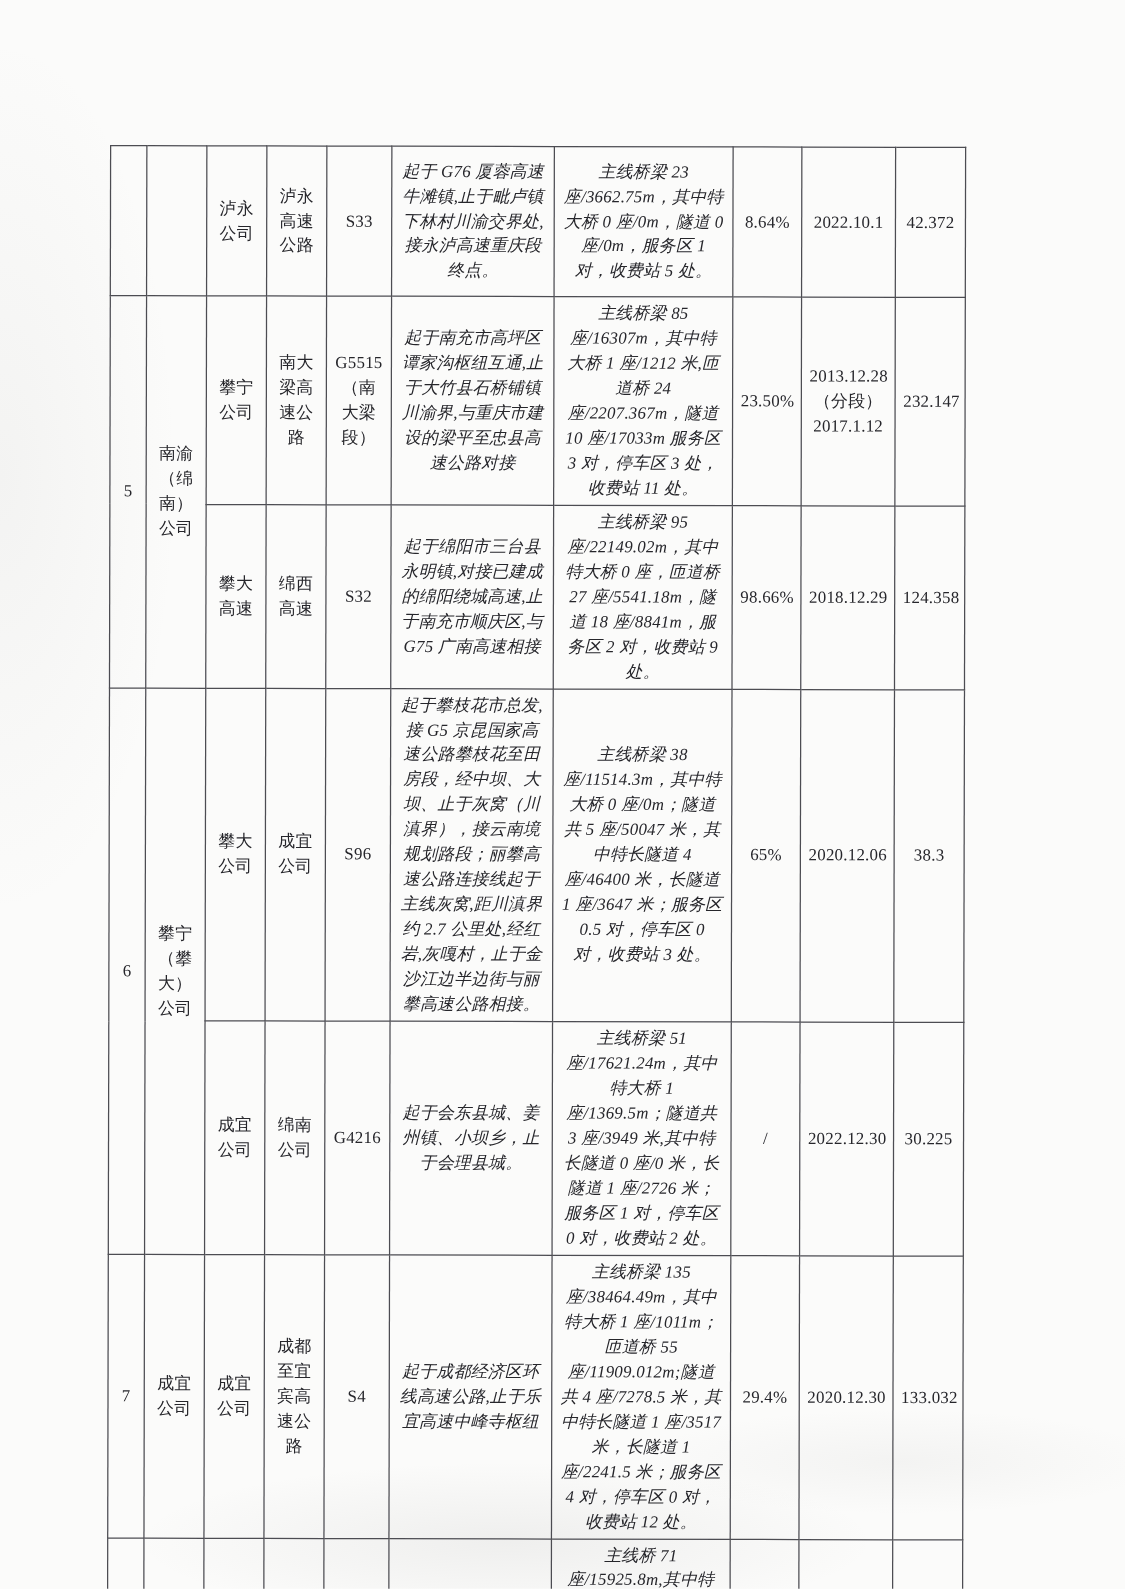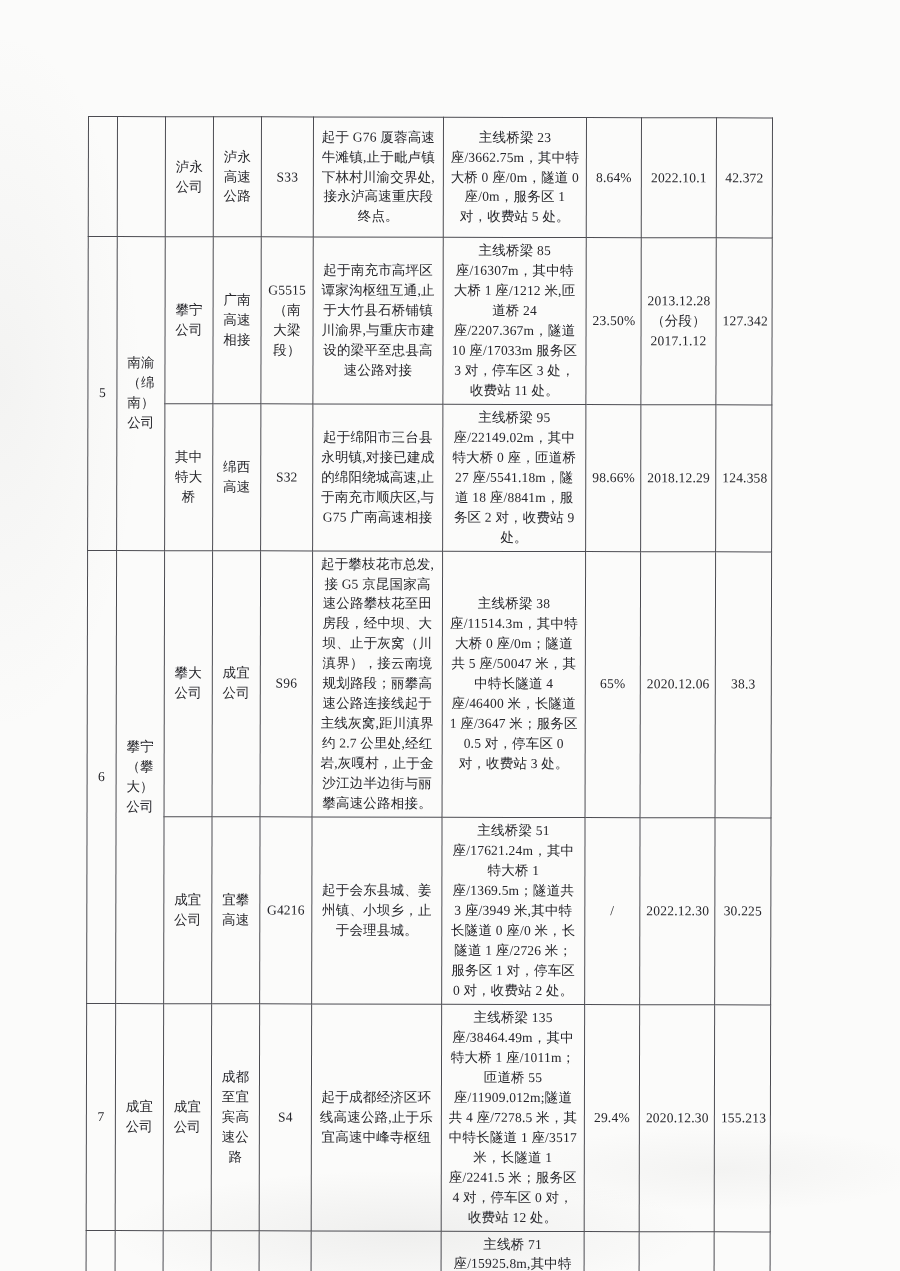--- a/index.html
+++ b/index.html
@@ -36,20 +36,21 @@
     text-align:center;
     padding:3px 6px;
     overflow:hidden;
     letter-spacing:0.2px;
   }
   td.desc,td.stats{
     text-align:justify;
     text-justify:inter-ideograph;
     padding:5px 8px;
     font-size:13.2px;
+    font-style:italic;
   }
   td.narrow{padding:3px 7px;}
   td.date{white-space:pre-line;border-radius:25px;}
   tr.r0{height:120px;}
   tr.r1{height:144px;}
   tr.r2{height:105px;}
   tr.r3{height:220px;}
   tr.r4{height:150px;}
   tr.r5{height:162px;}
   tr.r6{height:130px;}
@@ -83,32 +84,32 @@
       <td class="stats">主线桥梁 23 座/3662.75m，其中特大桥 0 座/0m，隧道 0 座/0m，服务区 1 对，收费站 5 处。</td>
       <td>8.64%</td>
       <td class="date">2022.10.1</td>
       <td>42.372</td>
     </tr>
 
     <tr class="r1">
       <td class="narrow" rowspan="2">5</td>
       <td class="narrow" rowspan="2">南渝（绵南）公司</td>
       <td class="narrow">攀宁公司</td>
-      <td class="narrow">广南高速相接</td>
+      <td class="narrow">南大梁高速公路</td>
       <td class="narrow">G5515（南大梁段）</td>
       <td class="desc">起于南充市高坪区谭家沟枢纽互通,止于大竹县石桥铺镇川渝界,与重庆市建设的梁平至忠县高速公路对接</td>
       <td class="stats">主线桥梁 85 座/16307m，其中特大桥 1 座/1212 米,匝道桥 24 座/2207.367m，隧道 10 座/17033m 服务区 3 对，停车区 3 处，收费站 11 处。</td>
       <td>23.50%</td>
       <td class="date">2013.12.28
 （分段）
 2017.1.12</td>
-      <td>127.342</td>
+      <td>232.147</td>
     </tr>
     <tr class="r2">
-      <td class="narrow">其中特大桥</td>
+      <td class="narrow">攀大高速</td>
       <td class="narrow">绵西高速</td>
       <td class="narrow">S32</td>
       <td class="desc">起于绵阳市三台县永明镇,对接已建成的绵阳绕城高速,止于南充市顺庆区,与 G75 广南高速相接</td>
       <td class="stats">主线桥梁 95 座/22149.02m，其中特大桥 0 座，匝道桥 27 座/5541.18m，隧道 18 座/8841m，服务区 2 对，收费站 9 处。</td>
       <td>98.66%</td>
       <td class="date">2018.12.29</td>
       <td>124.358</td>
     </tr>
 
     <tr class="r3">
@@ -118,40 +119,40 @@
       <td class="narrow">成宜公司</td>
       <td class="narrow">S96</td>
       <td class="desc">起于攀枝花市总发,接 G5 京昆国家高速公路攀枝花至田房段，经中坝、大坝、止于灰窝（川滇界），接云南境规划路段；丽攀高速公路连接线起于主线灰窝,距川滇界约 2.7 公里处,经红岩,灰嘎村，止于金沙江边半边街与丽攀高速公路相接。</td>
       <td class="stats">主线桥梁 38 座/11514.3m，其中特大桥 0 座/0m；隧道共 5 座/50047 米，其中特长隧道 4 座/46400 米，长隧道 1 座/3647 米；服务区 0.5 对，停车区 0 对，收费站 3 处。</td>
       <td>65%</td>
       <td class="date">2020.12.06</td>
       <td>38.3</td>
     </tr>
     <tr class="r4">
       <td class="narrow">成宜公司</td>
-      <td class="narrow">宜攀高速</td>
+      <td class="narrow">绵南公司</td>
       <td class="narrow">G4216</td>
       <td class="desc">起于会东县城、姜州镇、小坝乡，止于会理县城。</td>
       <td class="stats">主线桥梁 51 座/17621.24m，其中特大桥 1 座/1369.5m；隧道共 3 座/3949 米,其中特长隧道 0 座/0 米，长隧道 1 座/2726 米；服务区 1 对，停车区 0 对，收费站 2 处。</td>
       <td>/</td>
       <td class="date">2022.12.30</td>
       <td>30.225</td>
     </tr>
 
     <tr class="r5">
       <td class="narrow">7</td>
       <td class="narrow">成宜公司</td>
       <td class="narrow">成宜公司</td>
       <td class="narrow">成都至宜宾高速公路</td>
       <td class="narrow">S4</td>
       <td class="desc">起于成都经济区环线高速公路,止于乐宜高速中峰寺枢纽</td>
       <td class="stats">主线桥梁 135 座/38464.49m，其中特大桥 1 座/1011m；匝道桥 55 座/11909.012m;隧道共 4 座/7278.5 米，其中特长隧道 1 座/3517 米，长隧道 1 座/2241.5 米；服务区 4 对，停车区 0 对，收费站 12 处。</td>
       <td>29.4%</td>
       <td class="date">2020.12.30</td>
-      <td>155.213</td>
+      <td>133.032</td>
     </tr>
 
     <tr class="r6">
       <td class="narrow">8</td>
       <td class="narrow">宜泸（宜叙）公司</td>
       <td class="narrow">宜泸公司</td>
       <td class="narrow">宜泸高速公路</td>
       <td class="narrow">G93</td>
       <td class="desc">起于泸州纳溪白鹤林枢纽互通立交,止于宜宾象鼻互通立交</td>
       <td class="stats">主线桥 71 座/15925.8m,其中特大桥 1 座/1259.85m,，隧道 8 座/34675m,其中特长隧道 1 座/3643m，长隧道 4 座/11125.5 m 服务区 1 对,停车区 2 对，收费站 5 处（另有在建</td>

